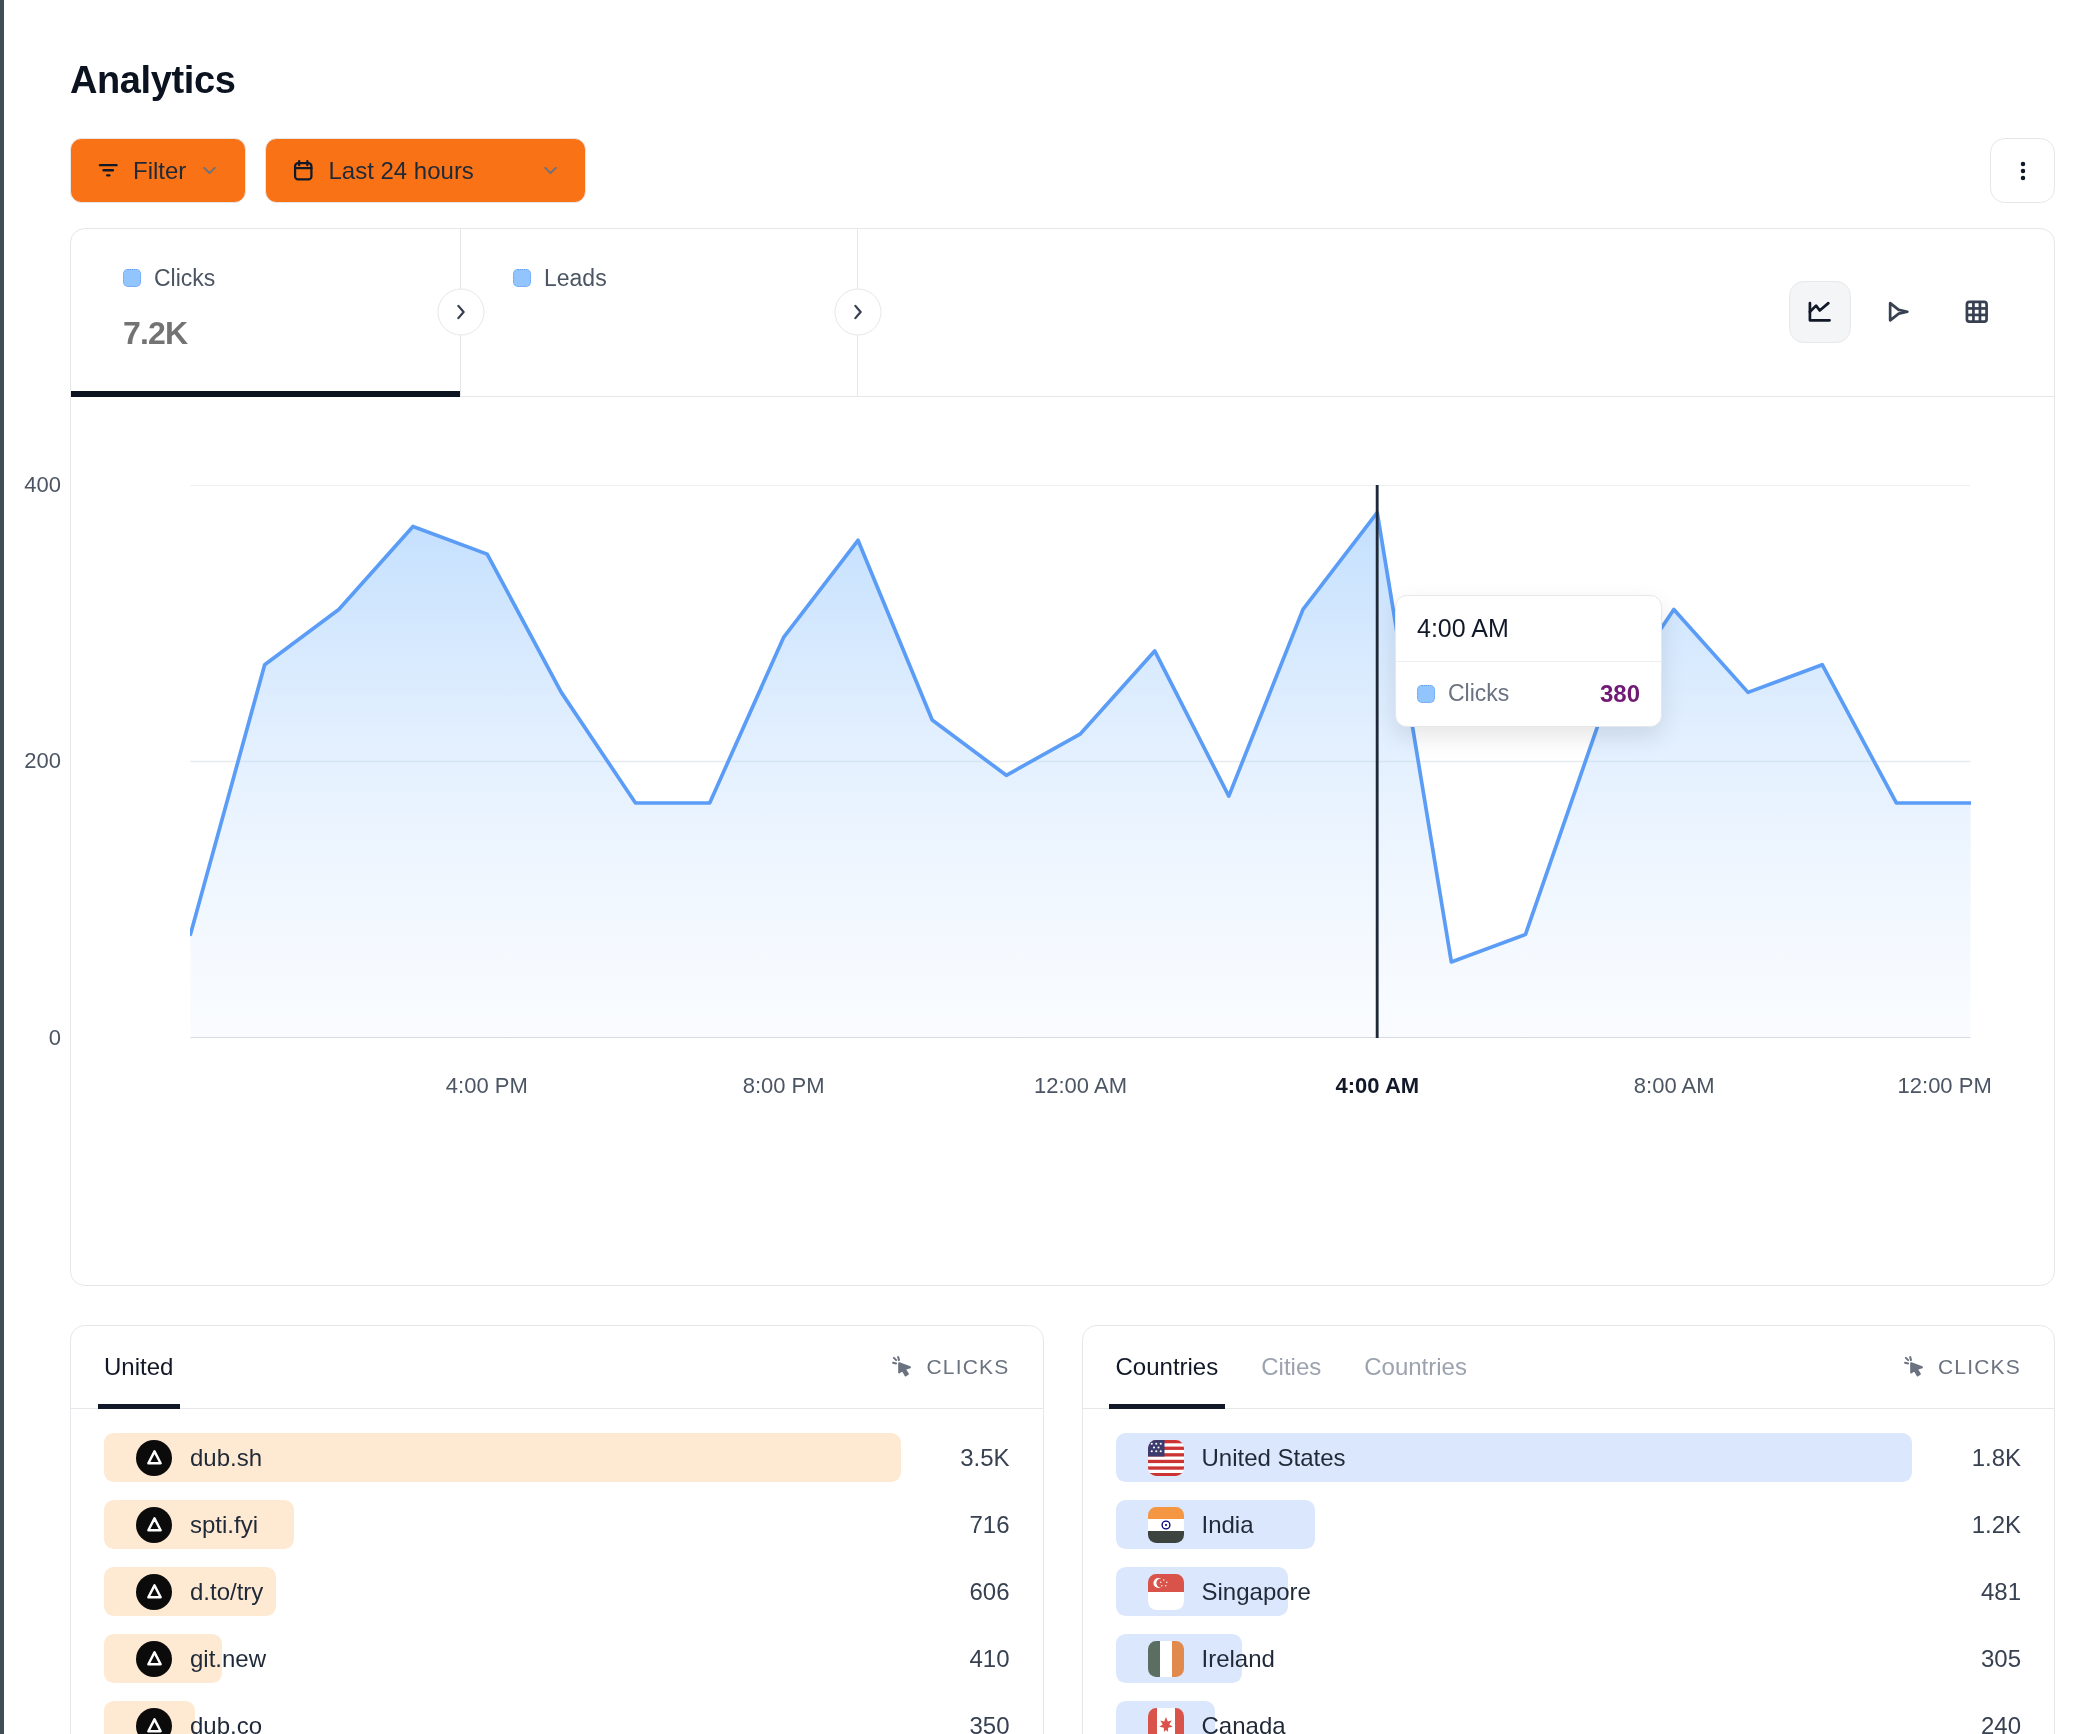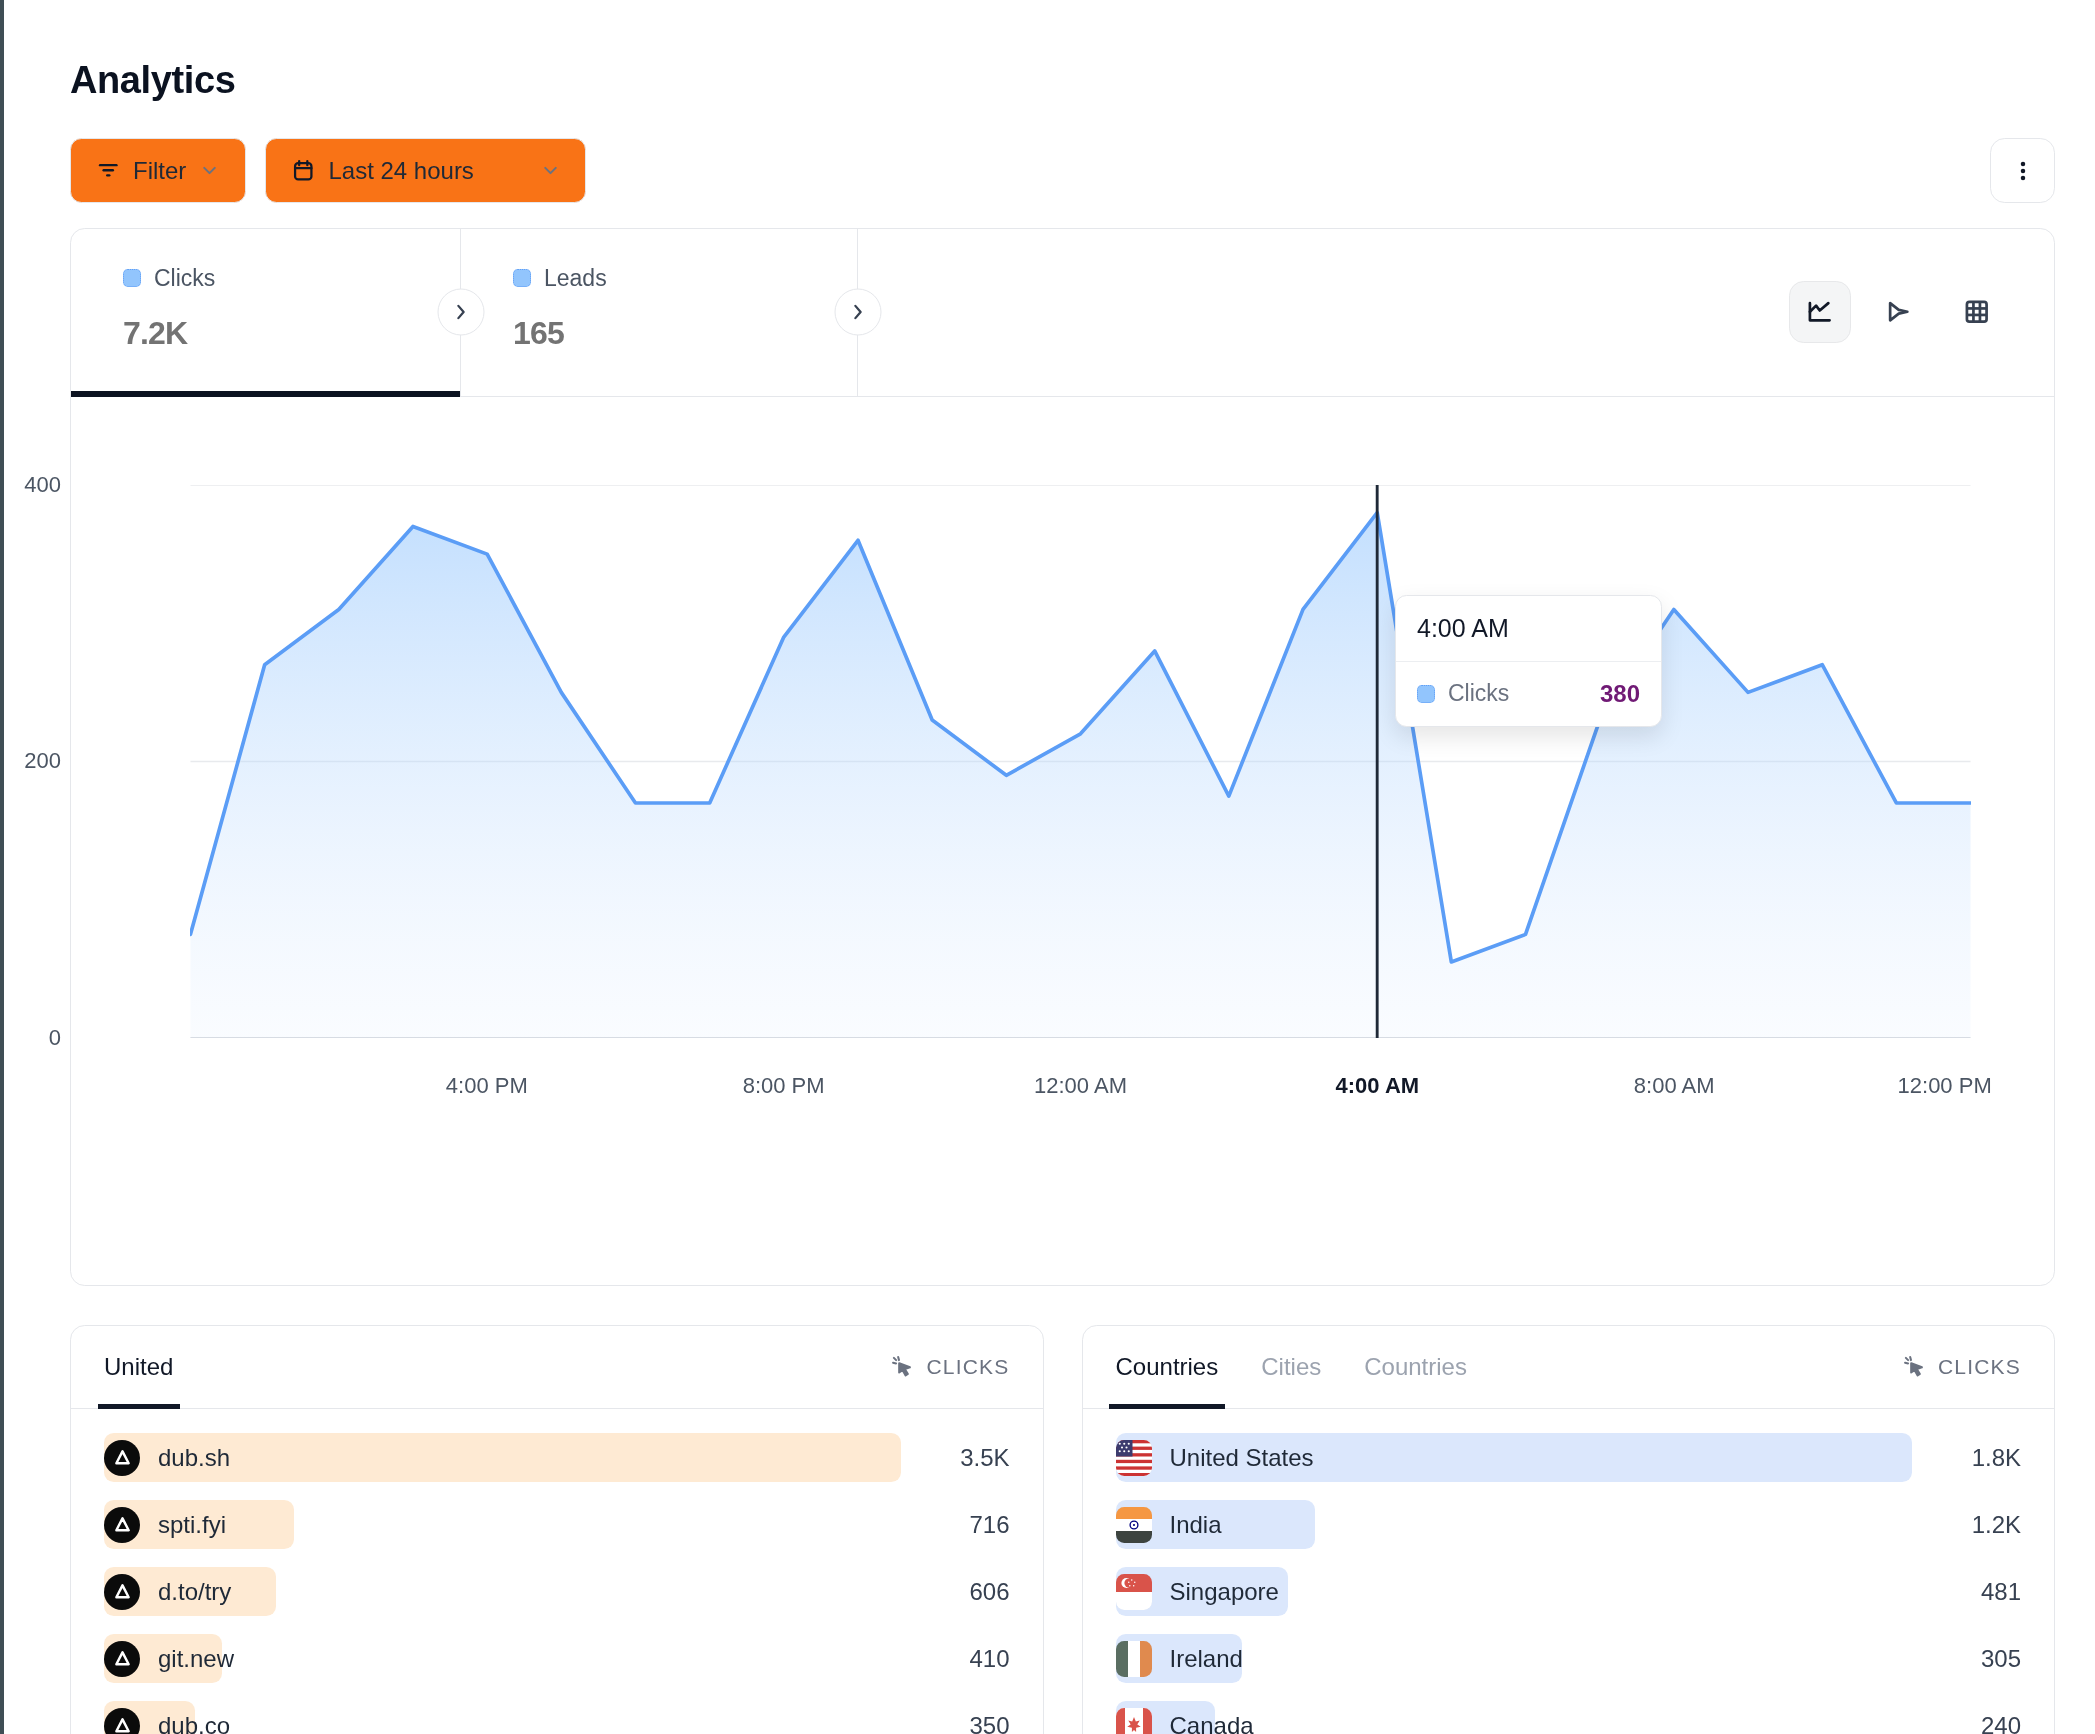--- a/index.html
+++ b/index.html
@@ -65,21 +65,21 @@
   .panel-tabs { display: flex; gap: 43px; height: 100%; }
   .panel-tab { position: relative; display: flex; align-items: center; font-size: 24px; color: #9ca3af; cursor: pointer; }
   .panel-tab.active { color: #111827; font-weight: 500; }
   .panel-tab.active::after { content: ""; position: absolute; left: -6.5px; right: -6.5px; bottom: -1.6px; height: 4.9px; background: #111827; }
   .panel-meta { margin-left: auto; display: flex; align-items: center; gap: 11.5px; color: #6b7280; font-size: 21px; letter-spacing: 1.2px; }
   .panel-body { padding: 24.5px 33px 0 33px; }
   .bar-row { position: relative; height: 49px; margin-bottom: 18px; display: flex; align-items: center; cursor: pointer; }
   .bar-fill { position: absolute; left: 0; top: 0; height: 100%; border-radius: 9.8px; }
   .bar-fill.peach { background: #feead3; }
   .bar-fill.blue  { background: #dbe7fc; }
-  .row-content { position: relative; z-index: 1; display: flex; align-items: center; gap: 18px; padding-left: 0; }
+  .row-content { position: relative; z-index: 1; display: flex; align-items: center; gap: 18px; padding-left: 0; margin-left: 32px; }
   .row-label { font-size: 24px; color: #1f2937; }
   .row-value { position: relative; z-index: 1; margin-left: auto; font-size: 24px; color: #374151; }
   .logo-badge { width: 36px; height: 36px; border-radius: 50%; background: #0b0b0b; display: flex; align-items: center; justify-content: center; }
   .flag { width: 36px; height: 36px; border-radius: 8.2px; overflow: hidden; display: block; box-shadow: inset 0 0 0 0.8px rgba(0,0,0,0.06); }
 </style>
 </head>
 <body>
 
 <div class="window-edge"></div>
 
@@ -149,21 +149,20 @@
               <polyline points="9,5 15,12 9,19"></polyline>
             </svg>
         </span>
       </div>
 
       <div class="stat-tab leads">
         <div class="stat-head">
           <span class="swatch"></span>
           <span>Leads</span>
         </div>
-        <div class="stat-value">165</div>
       </div>
 
       <div class="stat-divider">
         <span class="chev-circle">
           <svg width="21" height="21" viewBox="0 0 24 24" fill="none" stroke="#374151" stroke-width="2.6" stroke-linecap="round" stroke-linejoin="round">
               <polyline points="9,5 15,12 9,19"></polyline>
             </svg>
         </span>
       </div>
 

